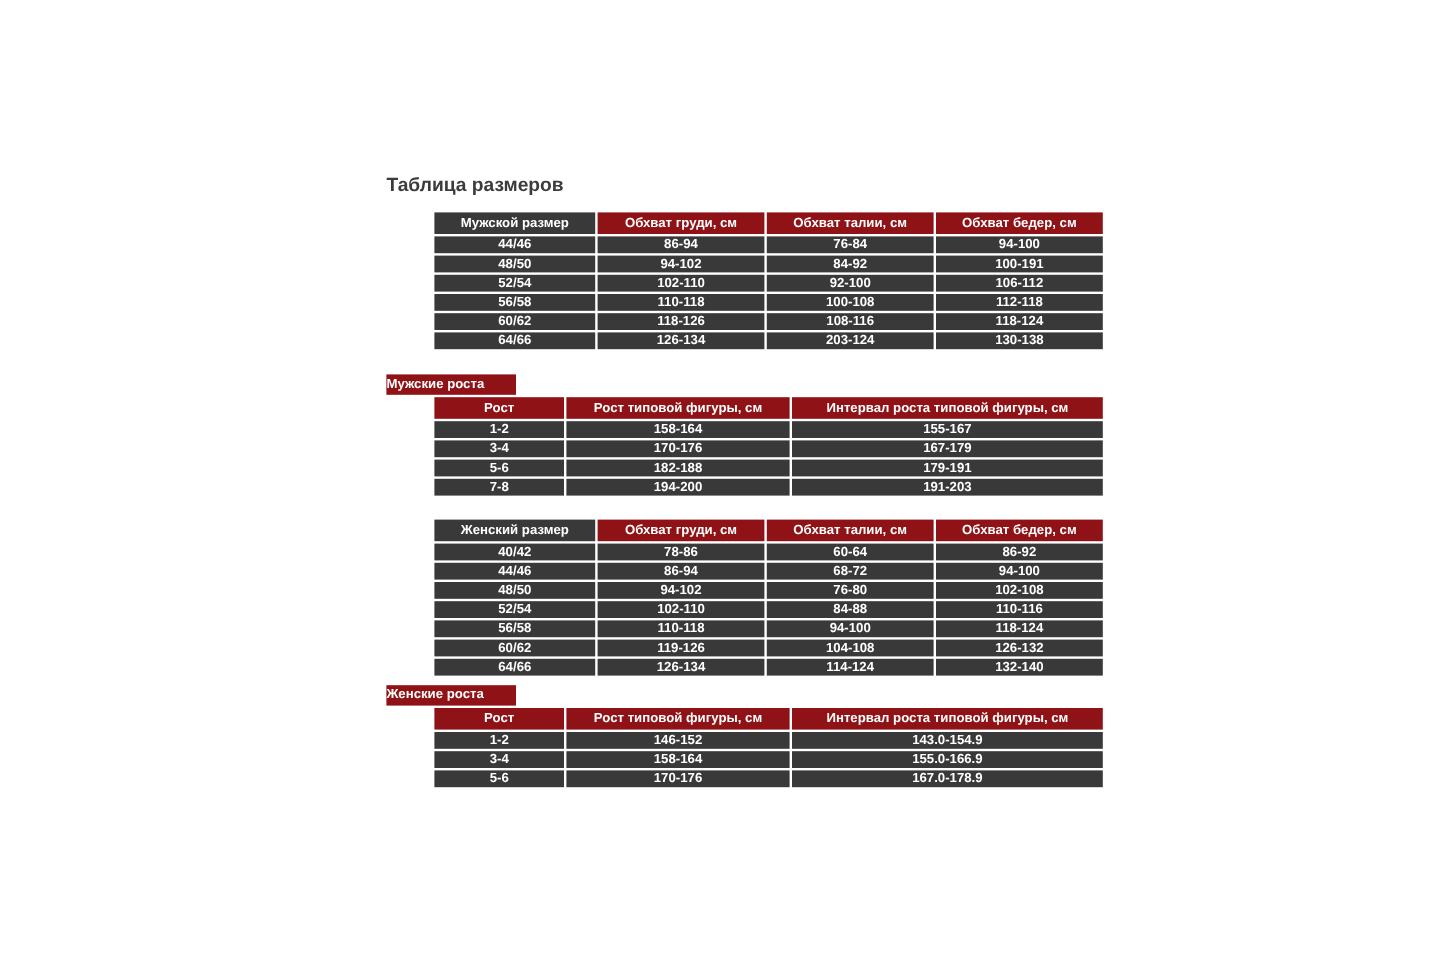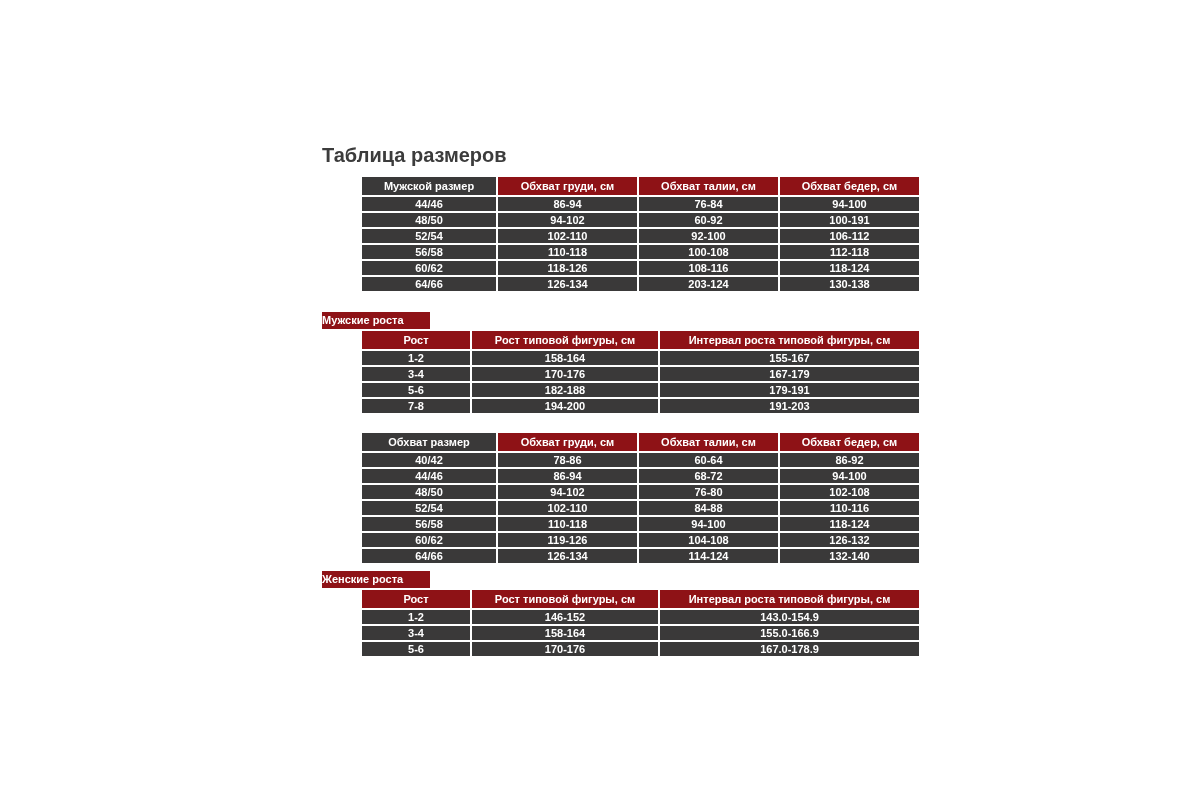--- a/index.html
+++ b/index.html
@@ -11,21 +11,21 @@
     overflow: hidden;
     font-family: "Liberation Sans", sans-serif;
   }
   .content {
     position: absolute;
     left: 322px;
     top: 144px;
     width: 557px;
   }
   .page-title {
-    font-size: 20px;
+    font-size: 16px;
     font-weight: bold;
     color: var(--title-color, #3c3c3c);
     margin: 0 0 11px 0;
     line-height: 22px;
   }
   .tbl-section { margin: 0; }
   .tbl-section:nth-child(1) { margin-bottom: 21px; }
   .tbl-section:nth-child(2) { margin-bottom: 20px; }
   .tbl-section:nth-child(3) { margin-bottom: 8px; }
   .tab {
@@ -75,21 +75,21 @@
           <div class="cell hcell dark">Мужской размер</div>
           <div class="cell hcell">Обхват груди, см</div>
           <div class="cell hcell">Обхват талии, см</div>
           <div class="cell hcell">Обхват бедер, см</div>
           <div class="cell">44/46</div>
           <div class="cell">86-94</div>
           <div class="cell">76-84</div>
           <div class="cell">94-100</div>
           <div class="cell">48/50</div>
           <div class="cell">94-102</div>
-          <div class="cell">60-92</div>
+          <div class="cell">84-92</div>
           <div class="cell">100-191</div>
           <div class="cell">52/54</div>
           <div class="cell">102-110</div>
           <div class="cell">92-100</div>
           <div class="cell">106-112</div>
           <div class="cell">56/58</div>
           <div class="cell">110-118</div>
           <div class="cell">100-108</div>
           <div class="cell">112-118</div>
           <div class="cell">60/62</div>
@@ -117,21 +117,21 @@
           <div class="cell">5-6</div>
           <div class="cell">182-188</div>
           <div class="cell">179-191</div>
           <div class="cell">7-8</div>
           <div class="cell">194-200</div>
           <div class="cell">191-203</div>
         </div>
       </section>
       <section class="tbl-section">
         <div class="grid t-size">
-          <div class="cell hcell dark">Обхват размер</div>
+          <div class="cell hcell dark">Женский размер</div>
           <div class="cell hcell">Обхват груди, см</div>
           <div class="cell hcell">Обхват талии, см</div>
           <div class="cell hcell">Обхват бедер, см</div>
           <div class="cell">40/42</div>
           <div class="cell">78-86</div>
           <div class="cell">60-64</div>
           <div class="cell">86-92</div>
           <div class="cell">44/46</div>
           <div class="cell">86-94</div>
           <div class="cell">68-72</div>

